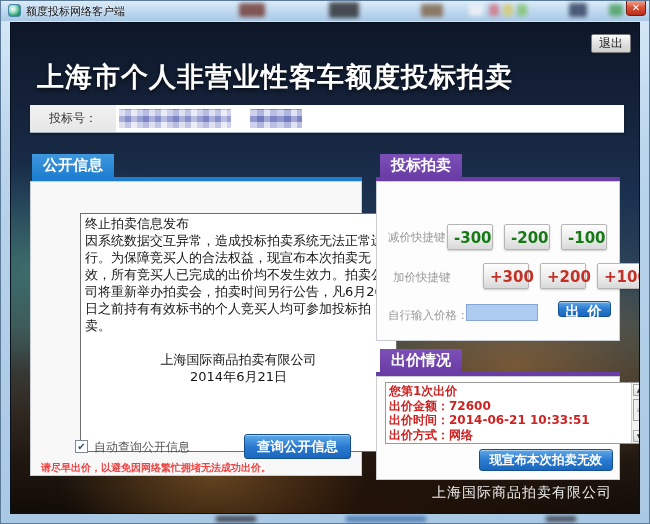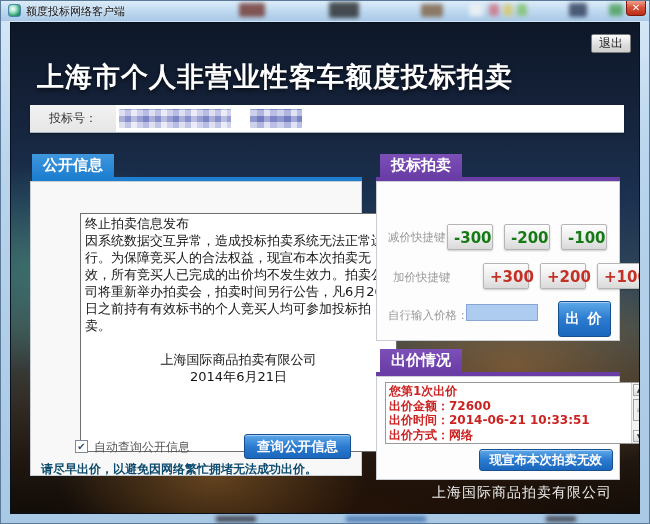--- a/index.html
+++ b/index.html
@@ -61,31 +61,31 @@
   
   .pi-text{position:absolute;left:15px;top:31px;width:317px;height:239px;background:#fff;border:1px solid #6f6f6f;
     box-sizing:border-box;padding:1px 4px;font-size:13px;line-height:17px;color:#141414;overflow:hidden;margin-left:34px;}
   .pi-text .center{text-align:center;}
   .cb{position:absolute;left:44px;top:258px;width:13px;height:13px;background:#fff;border:1px solid #7d8a99;
     box-sizing:border-box;font-size:10px;line-height:11px;text-align:center;color:#33506e;cursor:pointer;}
   .cb-label{position:absolute;left:63px;top:257px;font-size:12px;color:#555;}
   .btn-blue{background:linear-gradient(180deg,#5fa9e9 0%,#2b7bd0 50%,#1a67bd 100%);border:1px solid #14508f;border-radius:3px;
     color:#fff;font-weight:bold;cursor:pointer;box-shadow:inset 0 1px 0 rgba(255,255,255,.45);}
   .query-pi{position:absolute;right:10px;top:252px;height:25px;padding:0 12px;font-size:13.5px;}
-  .warning{position:absolute;left:10px;top:279px;font-size:12px;font-weight:bold;color:#0c4a6e;white-space:nowrap;}
+  .warning{position:absolute;left:10px;top:279px;font-size:10px;font-weight:bold;color:#ef4444;white-space:nowrap;}
   
   .sec-label{position:absolute;font-size:11.5px;color:#9a9a9a;white-space:nowrap;}
   .qk{position:absolute;width:46px;height:26px;border:1px solid #b5b5b5;border-radius:2px;cursor:pointer;
     background:linear-gradient(180deg,#fefefe,#ececec 55%,#d9d9d9);box-shadow:0 1px 2px rgba(0,0,0,.2);
     font-size:15px;font-weight:bold;text-align:center;line-height:24px;font-family:"DejaVu Sans",sans-serif;}
   .qk.green{color:#157a15;}
   .qk.red{color:#c33026;margin-left:36px;}
   .price-input{position:absolute;left:89px;top:122px;width:72px;height:17px;background:#aecbf0;
     border:1px solid #86a7d4;box-sizing:border-box;padding:0 2px;font-size:12px;}
-  .bid-btn{position:absolute;left:181px;top:119px;width:53px;height:36px;font-size:14px;letter-spacing:2px;}
+  .bid-btn{position:absolute;left:181px;top:119px;width:53px;height:16px;font-size:14px;letter-spacing:2px;}
   
   .bs-text{position:absolute;left:8px;top:5px;width:262px;height:62px;background:#fff;border:1px solid #9a9a9a;
     box-sizing:border-box;overflow:hidden;}
   .bs-lines{position:absolute;left:3px;top:1px;right:17px;font-size:12px;font-weight:bold;color:#cc2222;line-height:14.5px;white-space:nowrap;}
   .sb{position:absolute;right:0;top:0;bottom:0;width:15px;background:#f2f2f2;border-left:1px solid #cfcfcf;box-sizing:border-box;}
   .sb-btn{position:absolute;left:1px;width:12px;height:12px;background:linear-gradient(180deg,#fcfcfc,#dedede);
     border:1px solid #a8a8a8;box-sizing:border-box;font-size:6px;text-align:center;line-height:10px;color:#444;cursor:pointer;}
   .sb-up{top:1px;}
   .sb-down{bottom:1px;}
   .sb-thumb{position:absolute;left:1px;top:16px;width:12px;height:22px;background:linear-gradient(90deg,#f4f4f4,#dcdcdc);

